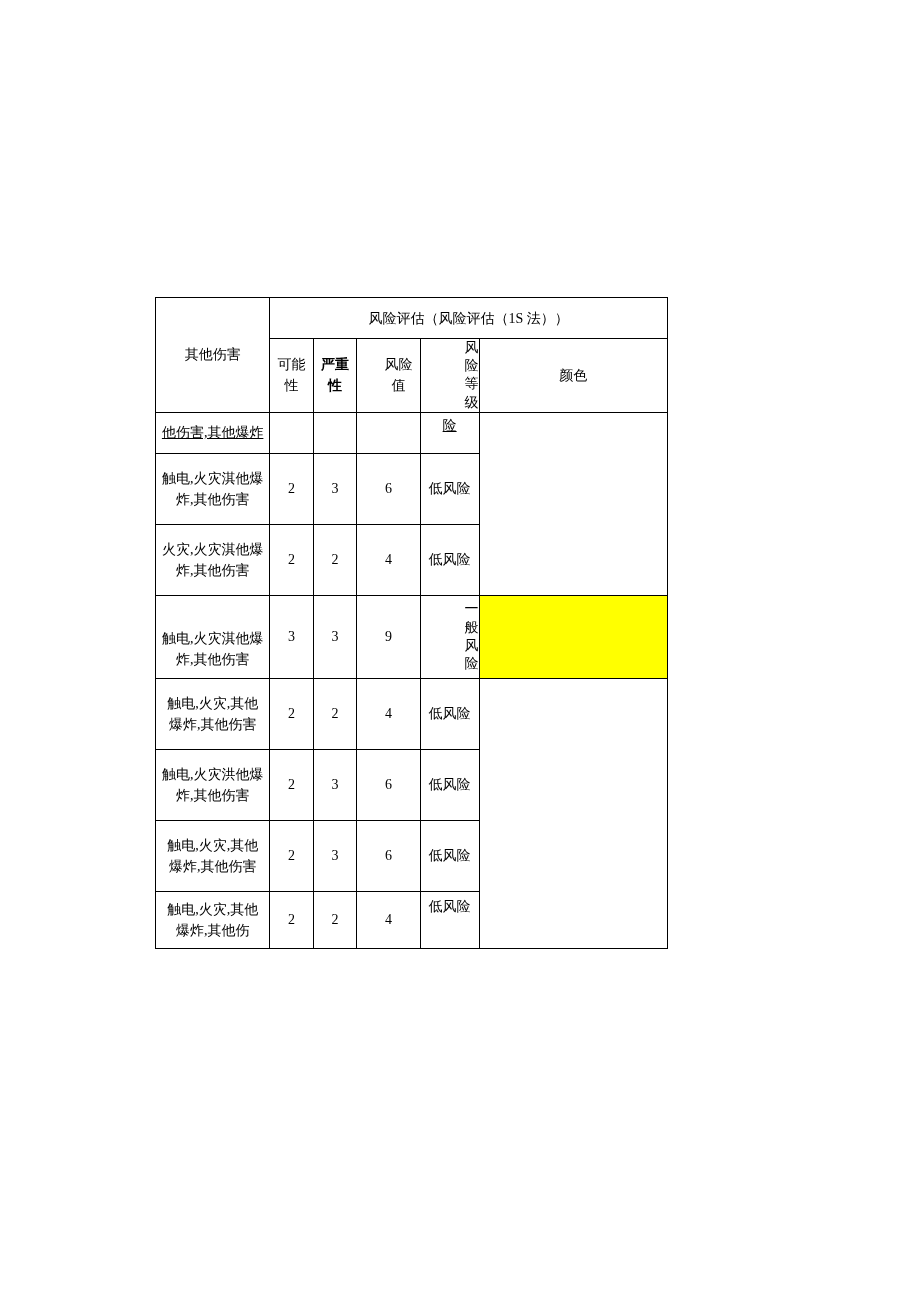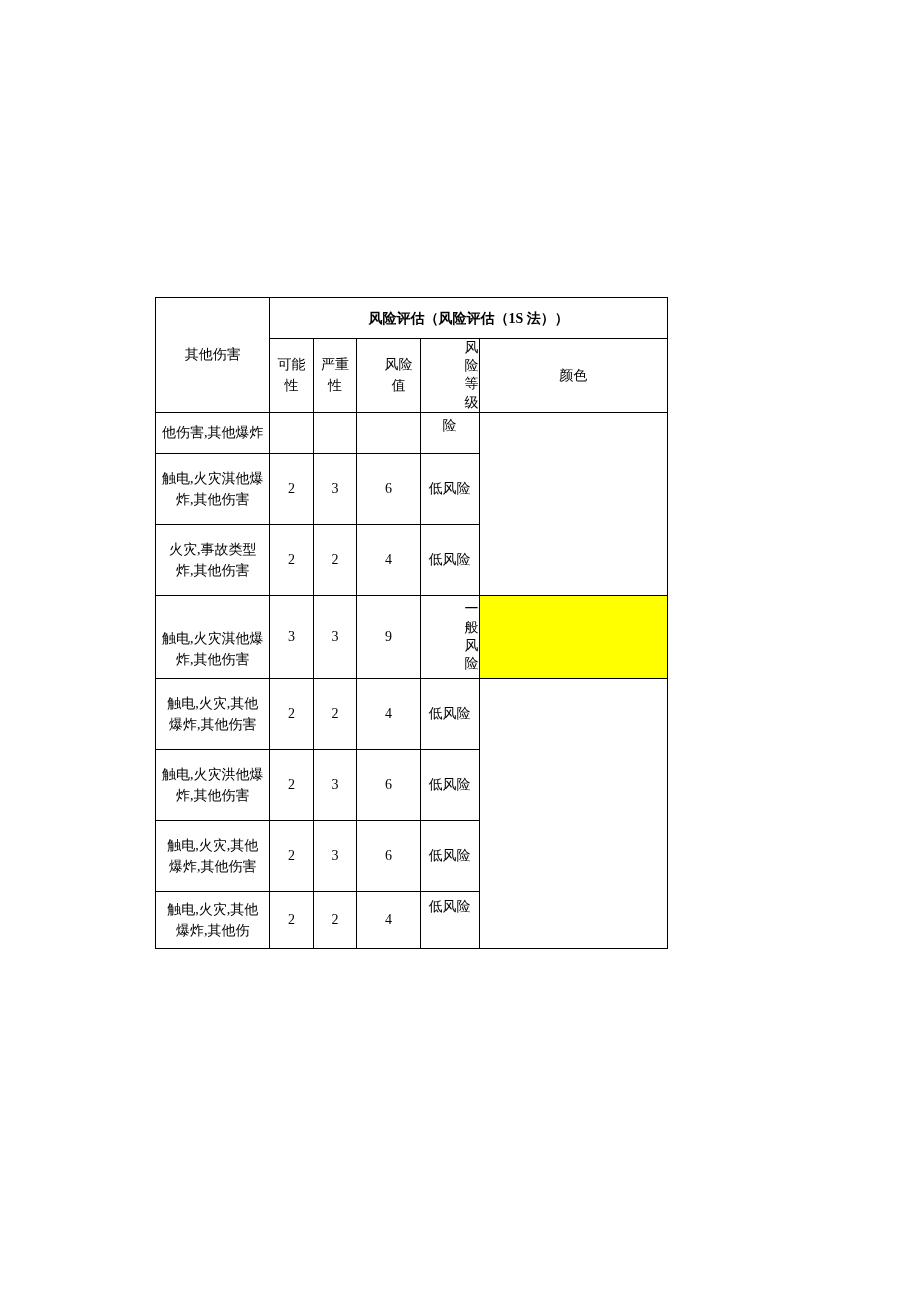--- a/index.html
+++ b/index.html
@@ -29,35 +29,35 @@
     text-align: center;
     vertical-align: middle;
     font-weight: normal;
   }
   .hdr-accident {
     width: 120px;
     height: 98px;
   }
   .hdr-group {
     height: 40px;
-    font-weight: bold;
   }
   .hdr-sub {
     height: 58px;
   }
   .col-like { width: 44px; }
-  .col-sev  { width: 44px; }
+  .col-sev  { width: 44px; font-weight: bold; }
   .col-val  { width: 44px; padding-left: 20px; }
   .col-lvl  { width: 40px; }
   .col-color{ width: 200px; }
   .row-body td {
     height: 70px;
   }
   .row-short td {
     height: 40px;
+    text-decoration: underline;
   }
   .row-tall td {
     height: 82px;
   }
   .cell-text {
     line-height: 1.5;
     padding: 2px 4px;
   }
   .no-bottom { border-bottom: none; }
   .yellow {
@@ -123,21 +123,21 @@
     <td><span>2</span></td>
     <td><span>3</span></td>
     <td><span>6</span></td>
     <td>
             <div class="cell-text">低风险</div>
           </td>
   </tr>
 
   <tr class="row-body">
     <td>
-            <div class="cell-text"><span>火灾,事故类型</span><br><span>炸,其他伤害</span></div>
+            <div class="cell-text"><span>火灾,火灾淇他爆</span><br><span>炸,其他伤害</span></div>
           </td>
     <td><span>2</span></td>
     <td><span>2</span></td>
     <td><span>4</span></td>
     <td>
             <div class="cell-text">低风险</div>
           </td>
   </tr>
 
   <tr class="row-tall">

